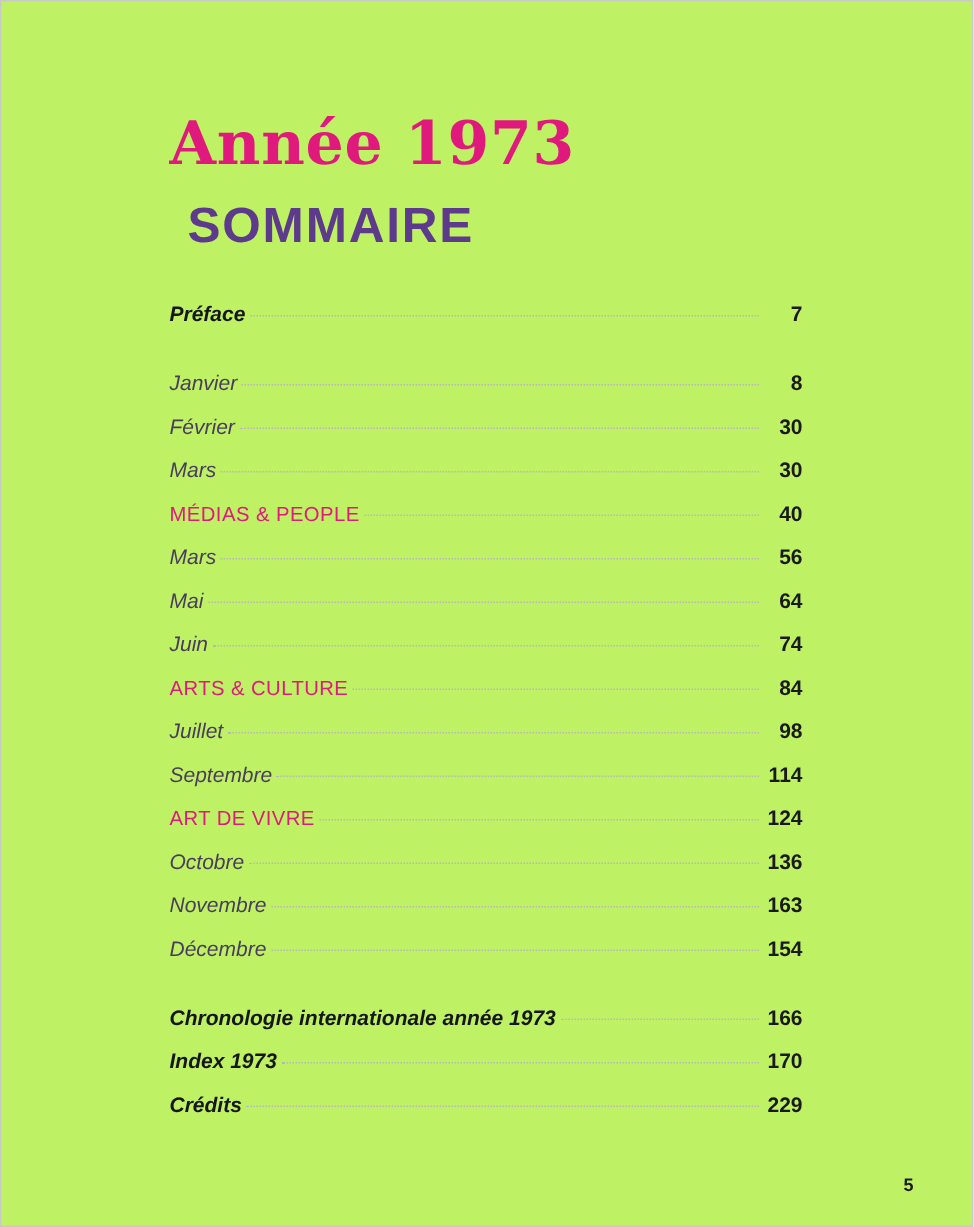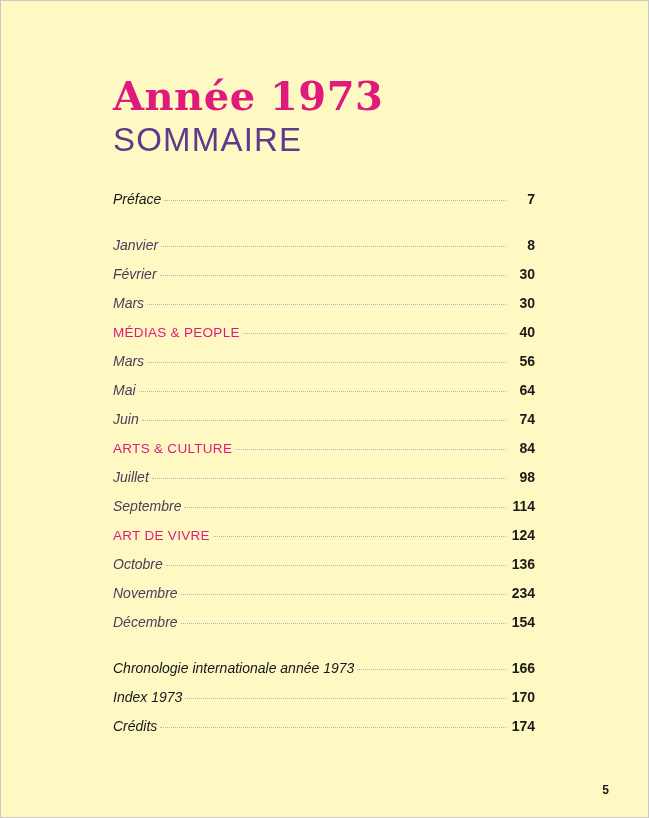--- a/index.html
+++ b/index.html
@@ -5,21 +5,21 @@
   html, body {
     margin: 0;
     padding: 0;
     background: #ffffff;
   }
 
   .page {
     position: relative;
     width: 649px;
     height: 818px;
-    background: #fef9c3;
+    background: #bef264;
     border: 1px solid #c9c9c9;
     box-sizing: border-box;
     overflow: hidden;
     font-family: "Liberation Sans", sans-serif;
   }
 
   .content {
     position: absolute;
     left: 112px;
     top: 72px;
@@ -33,26 +33,26 @@
     font-size: 40px;
     line-height: 46px;
     letter-spacing: 0.5px;
     color: #e0197d;
     margin: 0 0 2px 0;
     white-space: nowrap;
   }
 
   .title-sommaire {
     font-family: "Liberation Sans", sans-serif;
-    font-weight: normal;
+    font-weight: bold;
     font-size: 33px;
     line-height: 38px;
     letter-spacing: 1.2px;
     color: #5e3a8c;
-    margin: 0;
+    margin: 12px;
     white-space: nowrap;
   }
 
   
   .toc {
     margin-top: 32px;
   }
 
   .toc-row {
     display: flex;
@@ -86,21 +86,21 @@
     text-align: right;
     font-size: 14px;
     font-weight: bold;
     color: #1a1a1a;
     white-space: nowrap;
   }
 
   
   .type-front .toc-label,
   .type-back .toc-label {
-    font-weight: normal;
+    font-weight: bold;
     font-style: italic;
     color: #16161a;
     font-size: 14px;
   }
 
   .type-month .toc-label {
     font-weight: normal;
     color: #4a3c5c;
     font-size: 14px;
     font-style: italic;
@@ -196,41 +196,41 @@
           <span class="toc-page">124</span>
         </div>
         <div class="toc-row type-month">
           <span class="toc-label">Octobre</span>
           <span class="toc-leader"></span>
           <span class="toc-page">136</span>
         </div>
         <div class="toc-row type-month">
           <span class="toc-label">Novembre</span>
           <span class="toc-leader"></span>
-          <span class="toc-page">234</span>
+          <span class="toc-page">163</span>
         </div>
         <div class="toc-row type-month">
           <span class="toc-label">Décembre</span>
           <span class="toc-leader"></span>
           <span class="toc-page">154</span>
         </div>
         <div class="toc-row type-back gap-before">
           <span class="toc-label">Chronologie internationale année 1973</span>
           <span class="toc-leader"></span>
           <span class="toc-page">166</span>
         </div>
         <div class="toc-row type-back">
           <span class="toc-label">Index 1973</span>
           <span class="toc-leader"></span>
           <span class="toc-page">170</span>
         </div>
         <div class="toc-row type-back">
           <span class="toc-label">Crédits</span>
           <span class="toc-leader"></span>
-          <span class="toc-page">174</span>
+          <span class="toc-page">229</span>
         </div>
       </div>
 
   </div>
 
   <div class="folio">5</div>
 
 </div>
 
 </body></html>

